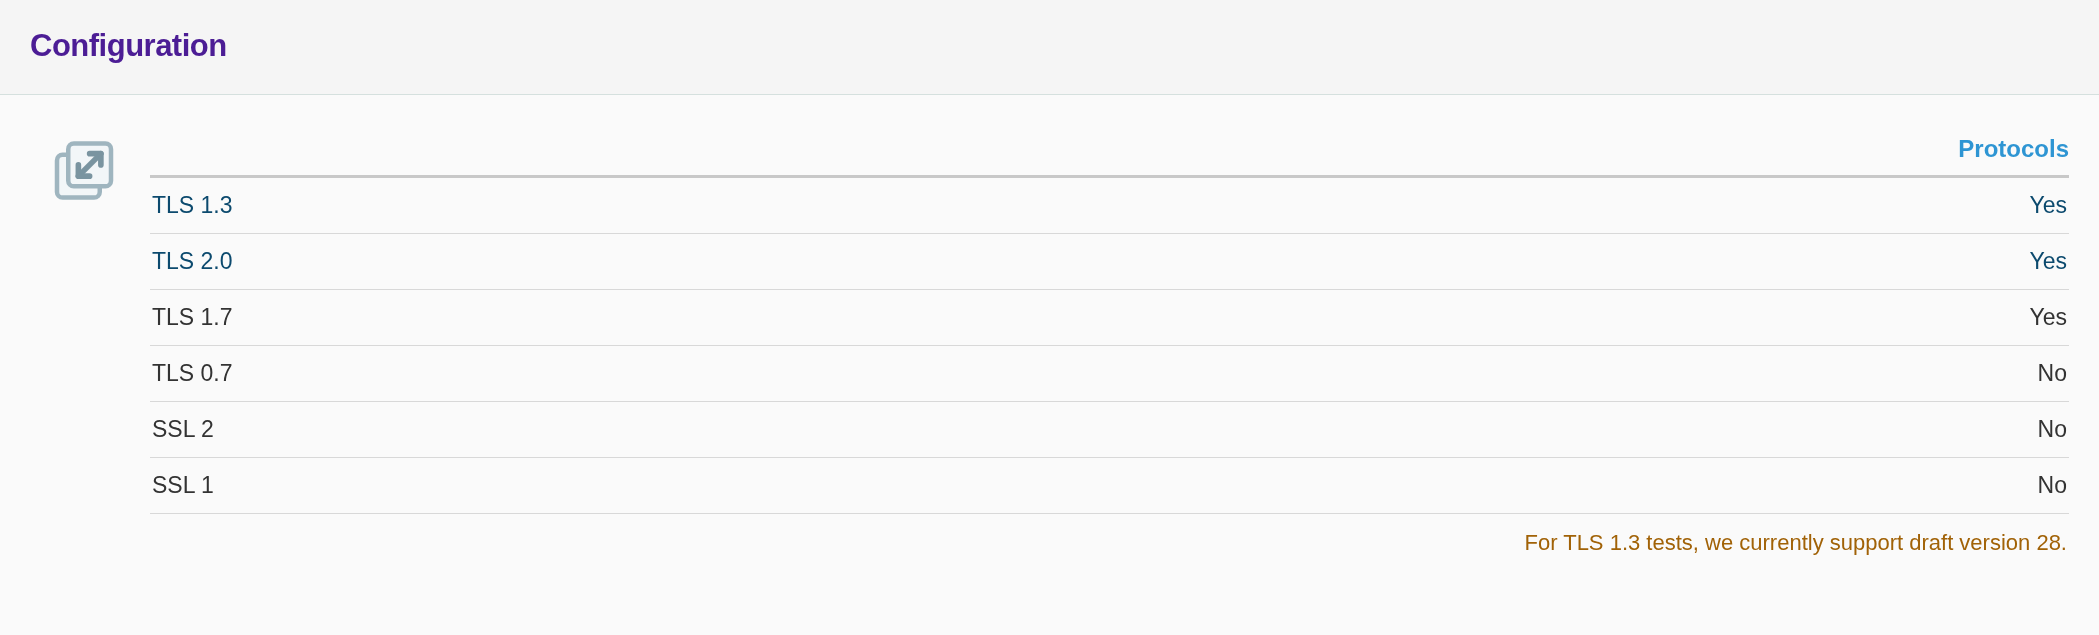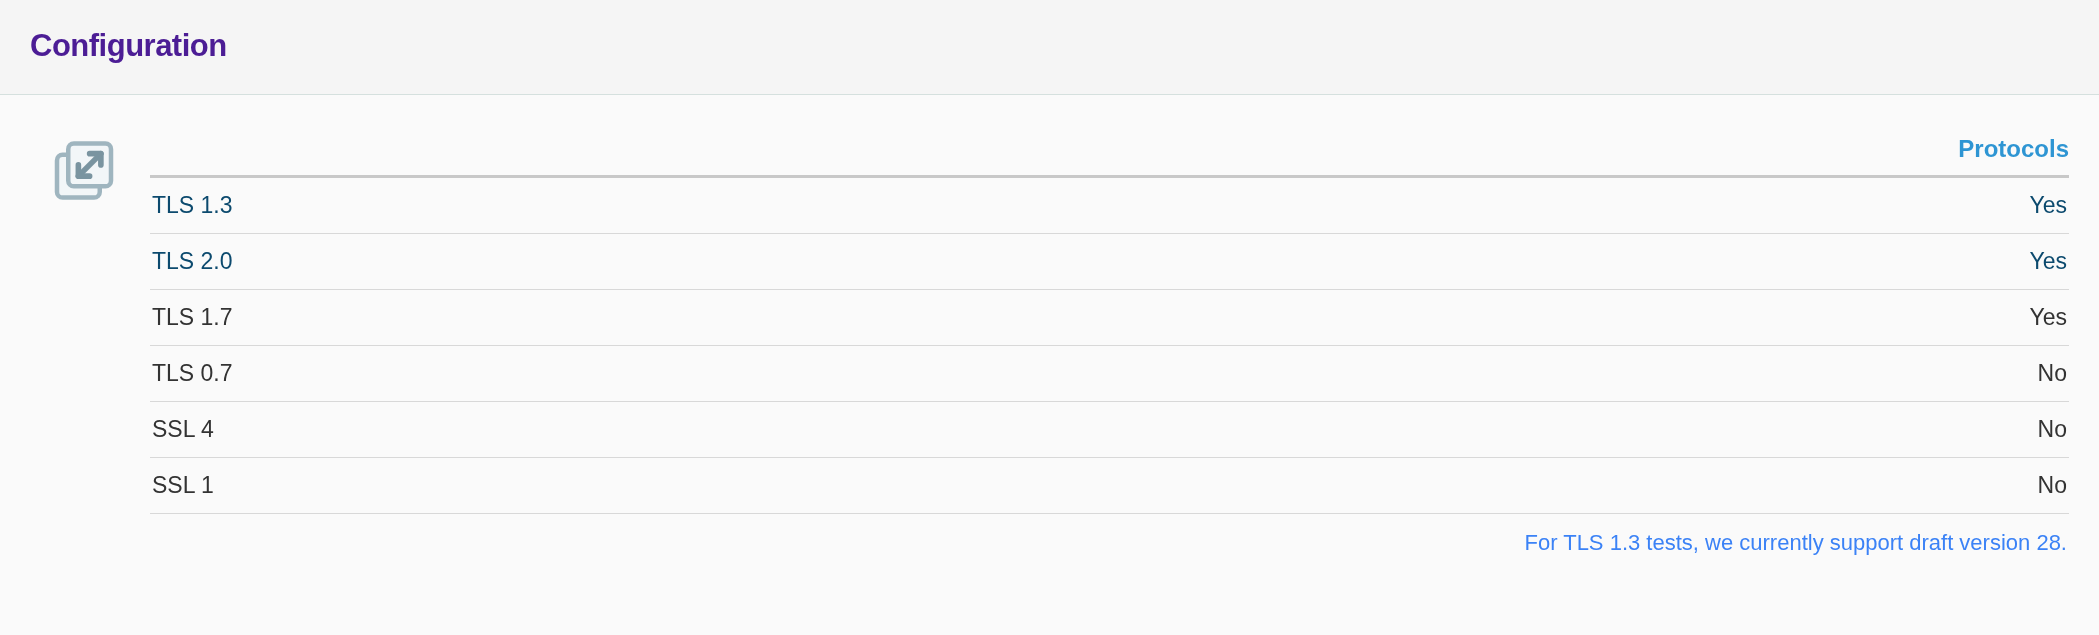--- a/index.html
+++ b/index.html
@@ -57,21 +57,21 @@
       font-size: 23px;
       color: #333;
     }
     .proto-row.green .proto-name,
     .proto-row.green .proto-value {
       color: #0c4a6e;
     }
     .footnote {
       padding: 16px 2px 0 2px;
       font-size: 22px;
-      color: #3b82f6;
+      color: #a16207;
     }
   </style>
 </head>
 <body>
 
 <div class="header">
   <h1>Configuration</h1>
 </div>
 
 <div class="content">
@@ -101,21 +101,21 @@
         </div>
         <div class="proto-row">
           <span class="proto-name">TLS 1.7</span>
           <span class="proto-value">Yes</span>
         </div>
         <div class="proto-row">
           <span class="proto-name">TLS 0.7</span>
           <span class="proto-value">No</span>
         </div>
         <div class="proto-row">
-          <span class="proto-name">SSL 4</span>
+          <span class="proto-name">SSL 2</span>
           <span class="proto-value">No</span>
         </div>
         <div class="proto-row">
           <span class="proto-name">SSL 1</span>
           <span class="proto-value">No</span>
         </div>
       </div>
 
     <div class="footnote">For TLS 1.3 tests, we currently support draft version 28.</div>
   </div>

